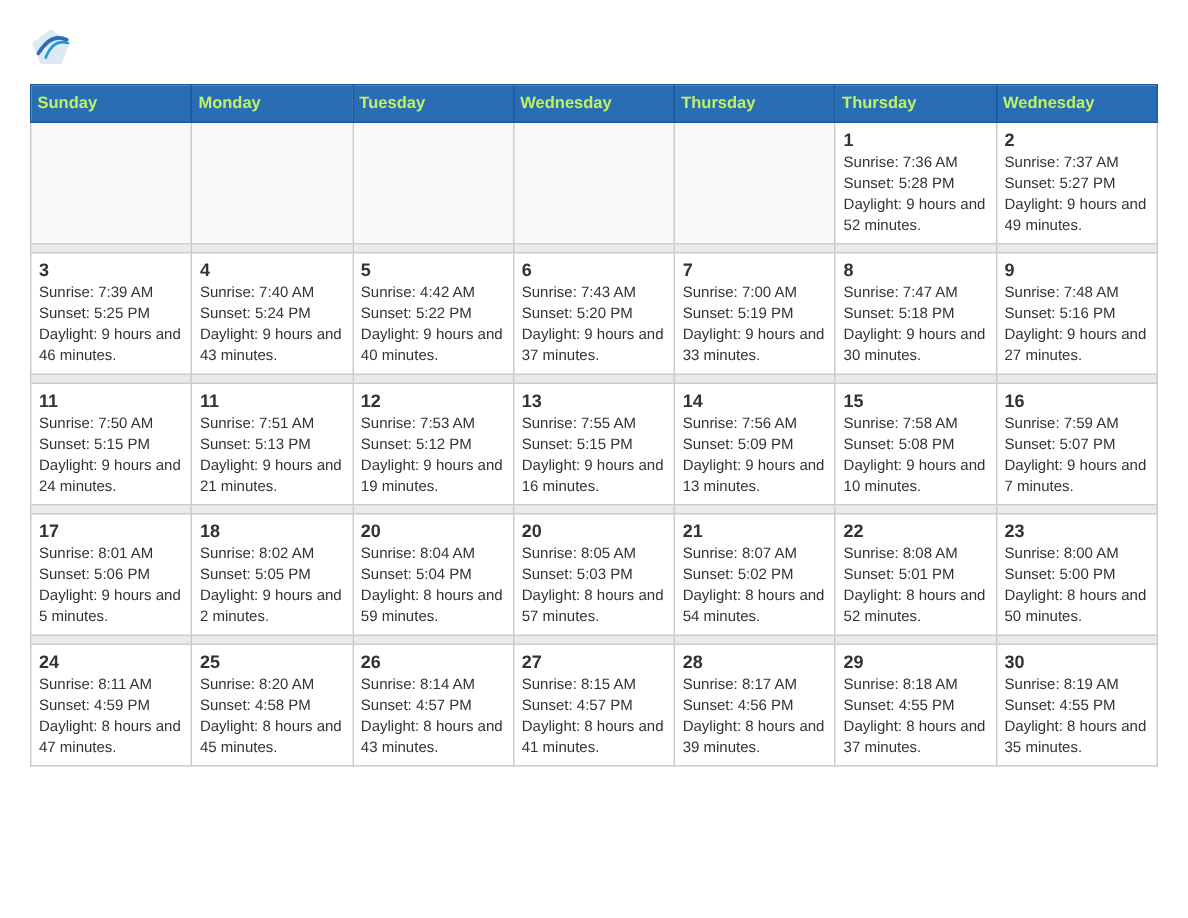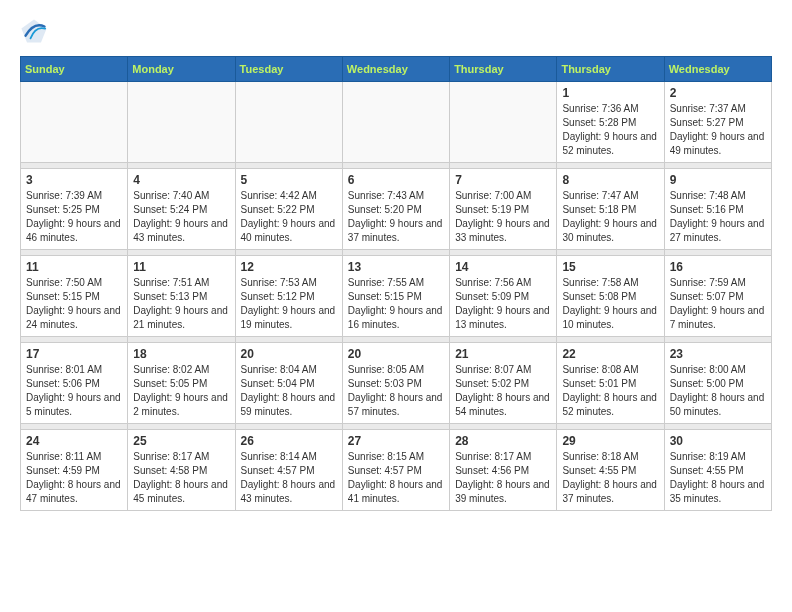--- a/index.html
+++ b/index.html
@@ -316,21 +316,21 @@
         </tr>
         <tr>
           <td>
             <span class="day-num">24</span>
             <div class="day-info">Sunrise: 8:11 AM
 Sunset: 4:59 PM
 Daylight: 8 hours and 47 minutes.</div>
           </td>
           <td>
             <span class="day-num">25</span>
-            <div class="day-info">Sunrise: 8:17 AM
+            <div class="day-info">Sunrise: 8:20 AM
 Sunset: 4:58 PM
 Daylight: 8 hours and 45 minutes.</div>
           </td>
           <td>
             <span class="day-num">26</span>
             <div class="day-info">Sunrise: 8:14 AM
 Sunset: 4:57 PM
 Daylight: 8 hours and 43 minutes.</div>
           </td>
           <td>

